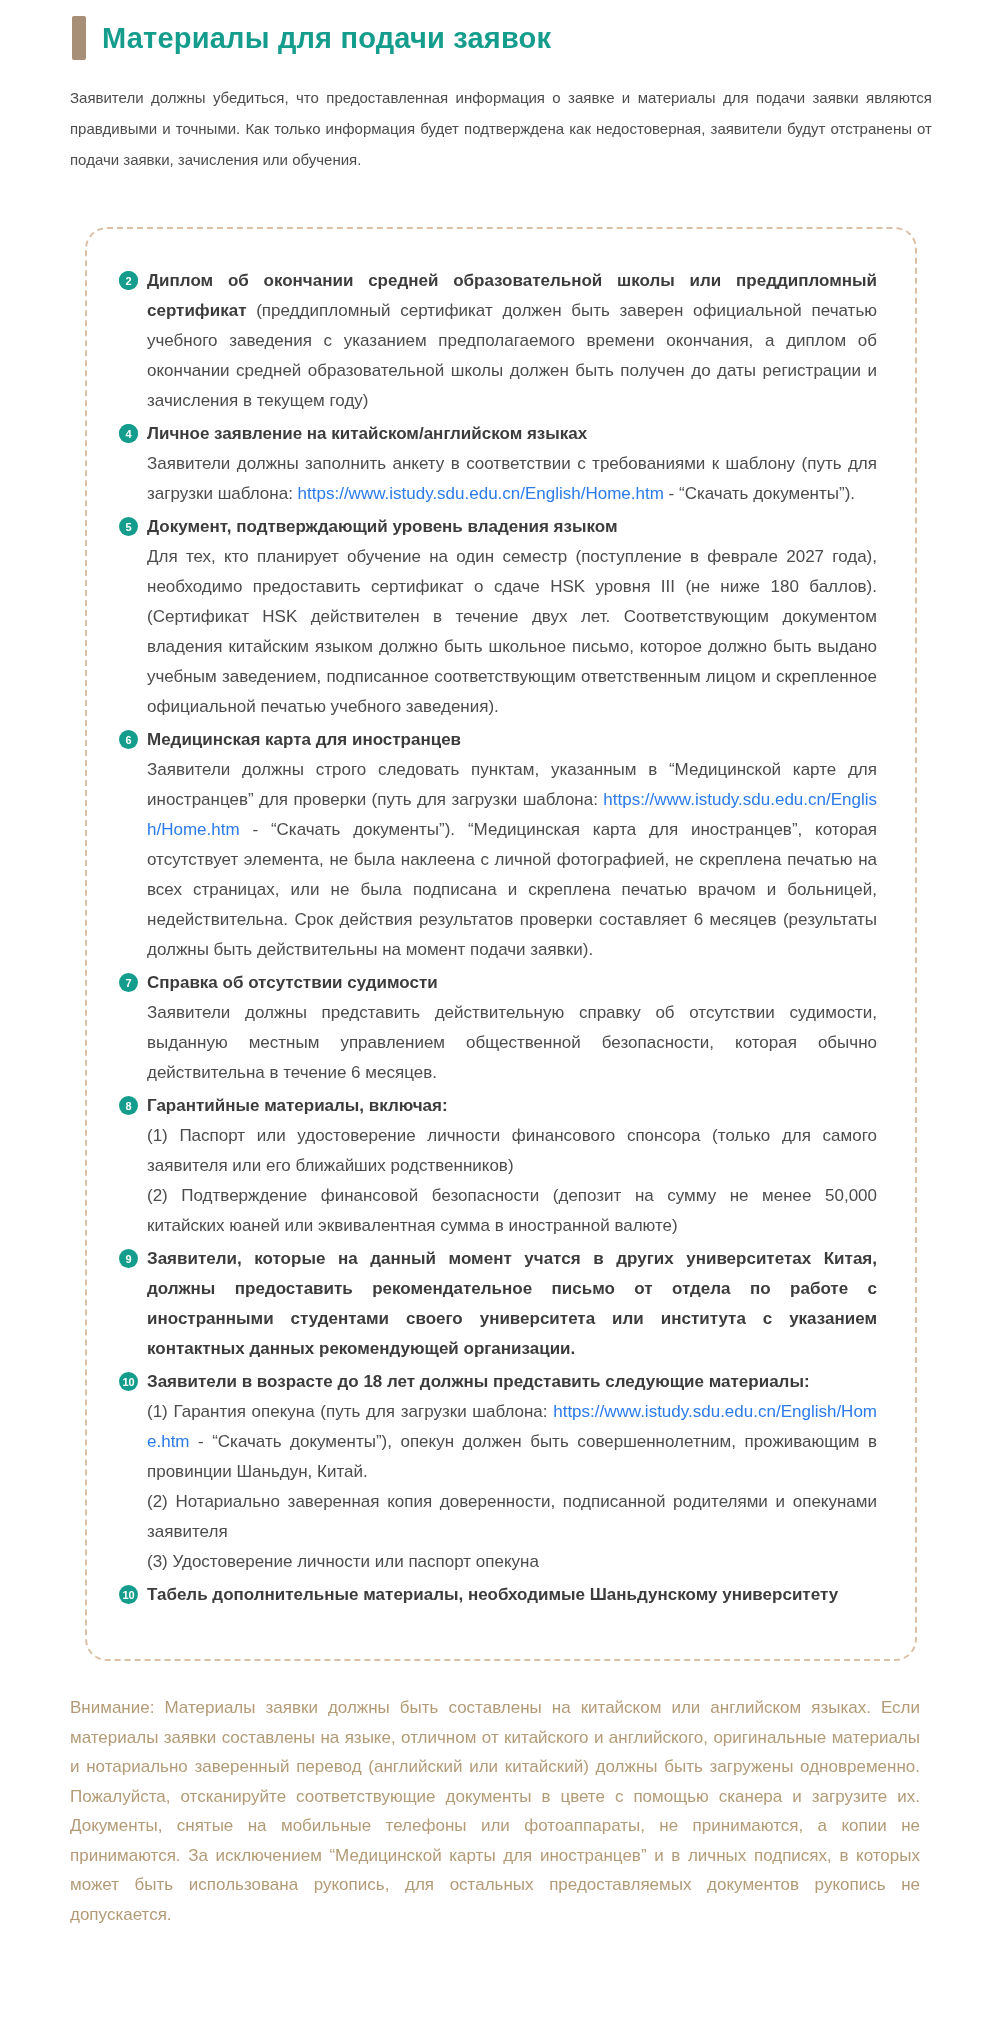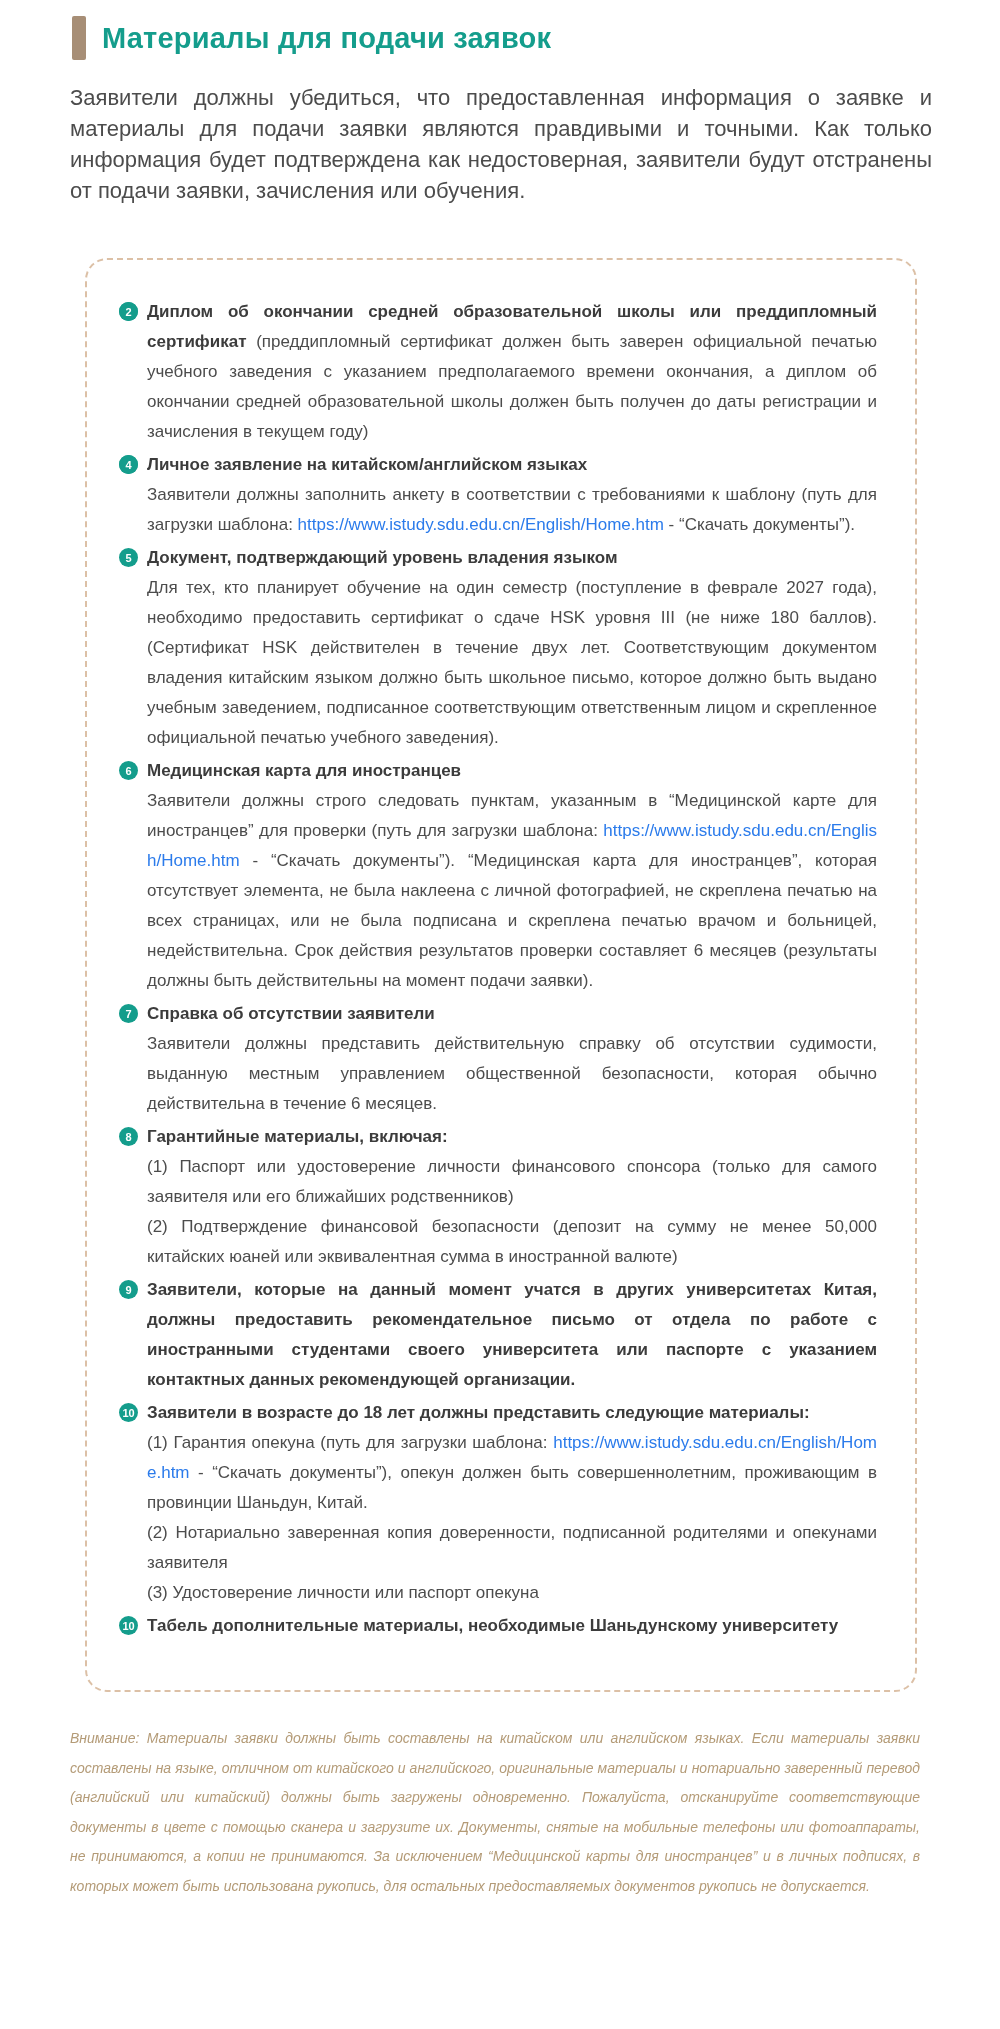--- a/index.html
+++ b/index.html
@@ -16,21 +16,21 @@
   .header{display:flex; align-items:center; margin:16px 70px 0 72px;}
   .title-bar{
     width:14px; height:44px; background:var(--tan);
     border-radius:2px; flex:0 0 auto;
   }
   h1.page-title{
     margin:0 0 0 16px; font-size:29px; font-weight:700;
     color:var(--teal); letter-spacing:0.2px;
   }
   p.intro{
-    margin:22px 68px 0 70px; font-size:22px; line-height:31px;
+    margin:22px 68px 0 70px; font-size:15px; line-height:31px;
     text-align:justify; color:var(--body);
   }
   .checklist-box{
     margin:52px 83px 0 85px;
     border:2px dashed var(--dash);
     border-radius:22px;
     padding:34px 38px 46px 60px;
     background:#ffffff;
   }
   ol.checklist{list-style:none; margin:0; padding:0;}
@@ -42,43 +42,43 @@
     position:absolute; left:-28px; top:5px;
     width:19px; height:19px; border-radius:50%;
     background:var(--teal); color:#ffffff;
     font-size:11px; font-weight:700;
     display:flex; align-items:center; justify-content:center;
   }
   .seg-bold{font-weight:700; color:var(--bold);}
   .seg-text{color:var(--body);}
   a.seg-link{color:var(--link); text-decoration:none; word-break:break-all;}
   p.notice{
-    margin:32px 80px 20px 70px; font-size:14px; line-height:29.5px;
-    text-align:justify; color:var(--notice);font-style:italic;
+    margin:32px 80px 20px 70px; font-size:17px; line-height:29.5px;
+    text-align:justify; color:var(--notice);
   }
 </style>
 </head>
 <body>
 
 <div class="header">
   <span class="title-bar"></span>
   <h1 class="page-title">Материалы для подачи заявок</h1>
 </div>
 
 <p class="intro">Заявители должны убедиться, что предоставленная информация о заявке и материалы для подачи заявки являются правдивыми и точными. Как только информация будет подтверждена как недостоверная, заявители будут отстранены от подачи заявки, зачисления или обучения.</p>
 
 <div class="checklist-box">
   <ol class="checklist" id="checklist">
       <li class="check-item"><span class="badge">1</span></li>
       <li class="check-item"><span class="badge">2</span><span class="item-content"><span class="seg-bold">Диплом об окончании средней образовательной школы или преддипломный сертификат </span><span class="seg-text">(преддипломный сертификат должен быть заверен официальной печатью учебного заведения с указанием предполагаемого времени окончания, а диплом об окончании средней образовательной школы должен быть получен до даты регистрации и зачисления в текущем году)</span></span></li>
       <li class="check-item"><span class="badge">3</span></li>
       <li class="check-item"><span class="badge">4</span><span class="item-content"><span class="seg-bold">Личное заявление на китайском/английском языках</span><br><span class="seg-text">Заявители должны заполнить анкету в соответствии с требованиями к шаблону (путь для загрузки шаблона: </span><a href="#" class="seg-link">https://www.istudy.sdu.edu.cn/English/Home.htm</a><span class="seg-text"> - “Скачать документы”).</span></span></li>
       <li class="check-item"><span class="badge">5</span><span class="item-content"><span class="seg-bold">Документ, подтверждающий уровень владения языком</span><br><span class="seg-text">Для тех, кто планирует обучение на один семестр (поступление в феврале 2027 года), необходимо предоставить сертификат о сдаче HSK уровня III (не ниже 180 баллов). (Сертификат HSK действителен в течение двух лет. Соответствующим документом владения китайским языком должно быть школьное письмо, которое должно быть выдано учебным заведением, подписанное соответствующим ответственным лицом и скрепленное официальной печатью учебного заведения).</span></span></li>
       <li class="check-item"><span class="badge">6</span><span class="item-content"><span class="seg-bold">Медицинская карта для иностранцев</span><br><span class="seg-text">Заявители должны строго следовать пунктам, указанным в “Медицинской карте для иностранцев” для проверки (путь для загрузки шаблона: </span><a href="#" class="seg-link">https://www.istudy.sdu.edu.cn/English/Home.htm</a><span class="seg-text"> - “Скачать документы”). “Медицинская карта для иностранцев”, которая отсутствует элемента, не была наклеена с личной фотографией, не скреплена печатью на всех страницах, или не была подписана и скреплена печатью врачом и больницей, недействительна. Срок действия результатов проверки составляет 6 месяцев (результаты должны быть действительны на момент подачи заявки).</span></span></li>
-      <li class="check-item"><span class="badge">7</span><span class="item-content"><span class="seg-bold">Справка об отсутствии заявители</span><br><span class="seg-text">Заявители должны представить действительную справку об отсутствии судимости, выданную местным управлением общественной безопасности, которая обычно действительна в течение 6 месяцев.</span></span></li>
+      <li class="check-item"><span class="badge">7</span><span class="item-content"><span class="seg-bold">Справка об отсутствии судимости</span><br><span class="seg-text">Заявители должны представить действительную справку об отсутствии судимости, выданную местным управлением общественной безопасности, которая обычно действительна в течение 6 месяцев.</span></span></li>
       <li class="check-item"><span class="badge">8</span><span class="item-content"><span class="seg-bold">Гарантийные материалы, включая:</span><br><span class="seg-text">(1) Паспорт или удостоверение личности финансового спонсора (только для самого заявителя или его ближайших родственников)</span><br><span class="seg-text">(2) Подтверждение финансовой безопасности (депозит на сумму не менее 50,000 китайских юаней или эквивалентная сумма в иностранной валюте)</span></span></li>
-      <li class="check-item"><span class="badge">9</span><span class="item-content"><span class="seg-bold">Заявители, которые на данный момент учатся в других университетах Китая, должны предоставить рекомендательное письмо от отдела по работе с иностранными студентами своего университета или паспорте с указанием контактных данных рекомендующей организации.</span></span></li>
+      <li class="check-item"><span class="badge">9</span><span class="item-content"><span class="seg-bold">Заявители, которые на данный момент учатся в других университетах Китая, должны предоставить рекомендательное письмо от отдела по работе с иностранными студентами своего университета или института с указанием контактных данных рекомендующей организации.</span></span></li>
       <li class="check-item"><span class="badge">10</span><span class="item-content"><span class="seg-bold">Заявители в возрасте до 18 лет должны представить следующие материалы:</span><br><span class="seg-text">(1) Гарантия опекуна (путь для загрузки шаблона: </span><a href="#" class="seg-link">https://www.istudy.sdu.edu.cn/English/Home.htm</a><span class="seg-text"> - “Скачать документы”), опекун должен быть совершеннолетним, проживающим в провинции Шаньдун, Китай.</span><br><span class="seg-text">(2) Нотариально заверенная копия доверенности, подписанной родителями и опекунами заявителя</span><br><span class="seg-text">(3) Удостоверение личности или паспорт опекуна</span></span></li>
       <li class="check-item"><span class="badge">10</span><span class="item-content"><span class="seg-bold">Табель дополнительные материалы, необходимые Шаньдунскому университету</span></span></li>
     </ol>
 </div>
 
 <p class="notice">Внимание: Материалы заявки должны быть составлены на китайском или английском языках. Если материалы заявки составлены на языке, отличном от китайского и английского, оригинальные материалы и нотариально заверенный перевод (английский или китайский) должны быть загружены одновременно. Пожалуйста, отсканируйте соответствующие документы в цвете с помощью сканера и загрузите их. Документы, снятые на мобильные телефоны или фотоаппараты, не принимаются, а копии не принимаются. За исключением “Медицинской карты для иностранцев” и в личных подписях, в которых может быть использована рукопись, для остальных предоставляемых документов рукопись не допускается.</p>
 
 </body></html>

